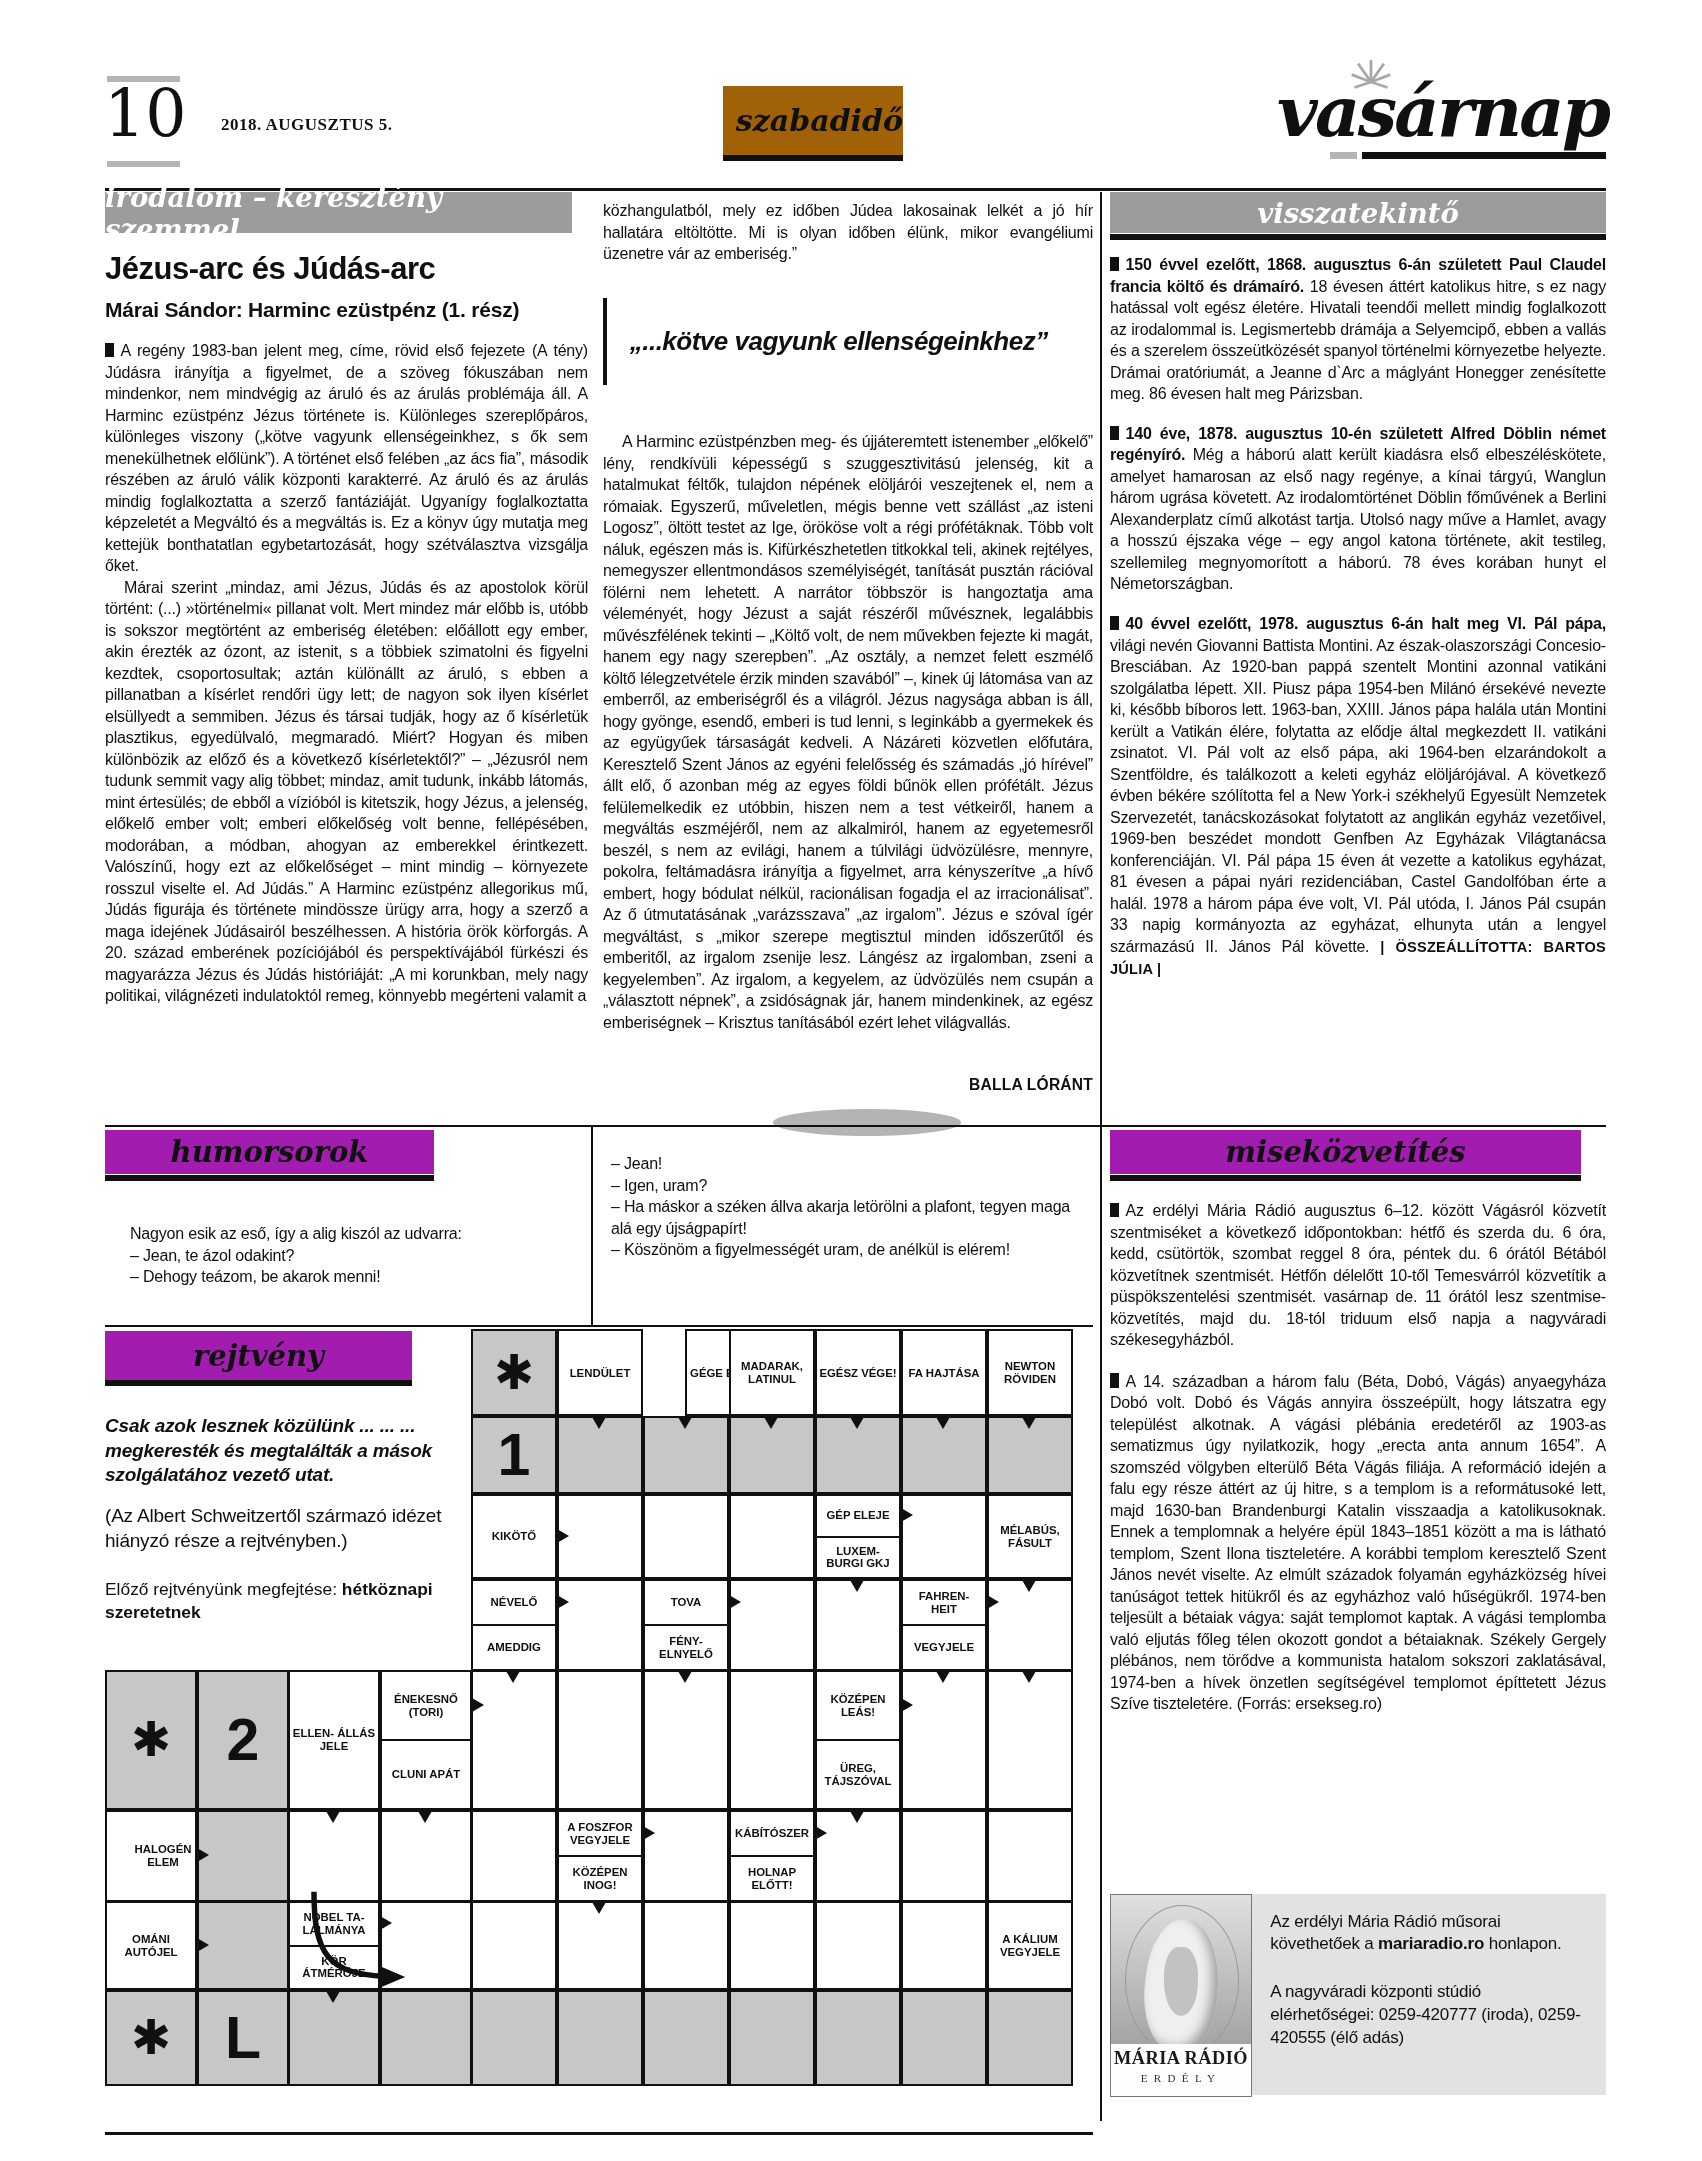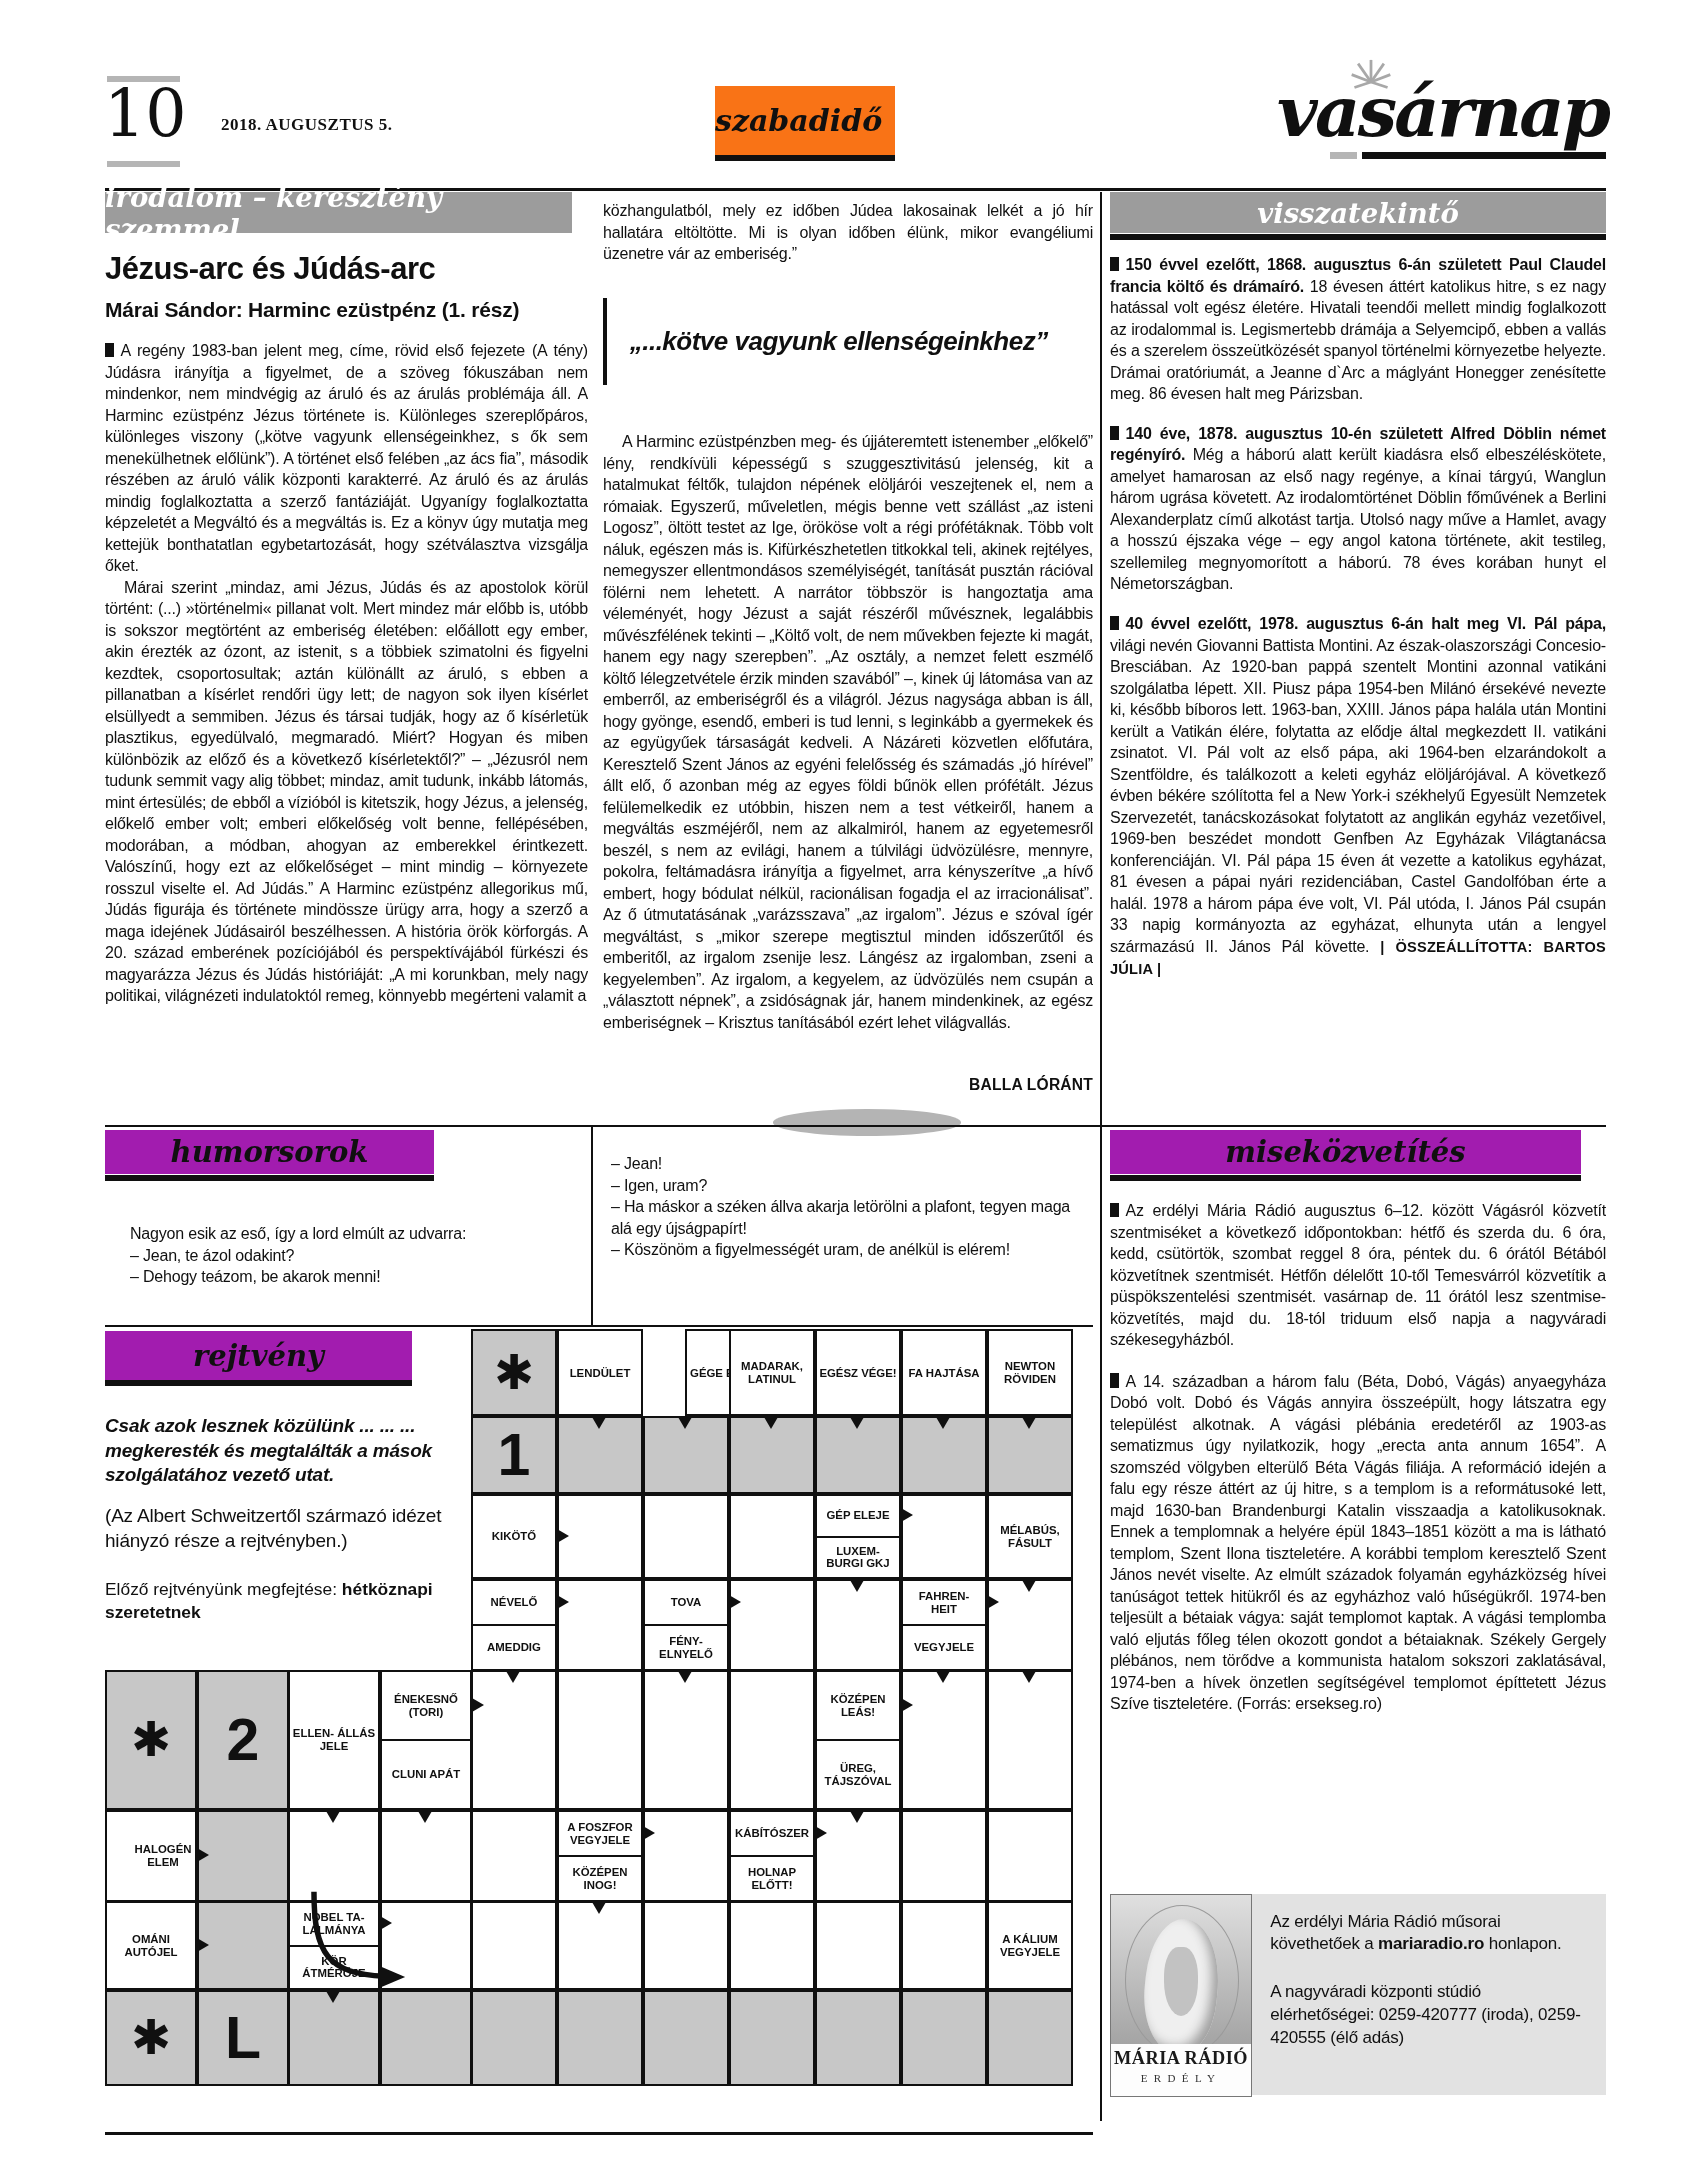--- a/index.html
+++ b/index.html
@@ -5,22 +5,22 @@
 <style>
   html,body{margin:0;padding:0;background:#fff;}
   #canvas{position:relative;width:1702px;height:2161px;background:#fff;overflow:hidden;
           font-family:"Liberation Sans",sans-serif;color:#101010;}
   .abs{position:absolute;}
   .bar{position:absolute;background:#101010;}
   .graybar{position:absolute;background:#b5b5b5;}
   
   .folio{font-family:"DejaVu Serif",serif;font-weight:400;font-size:65px;line-height:1;}
   .hdate{font-family:"Liberation Serif",serif;font-weight:bold;font-size:17px;letter-spacing:0.5px;}
-  .kickerbox{position:absolute;background:#f97316;border-bottom:6px solid #101010;
-             display:flex;align-items:center;justify-content:flex-start;}
+  .kickerbox{position:absolute;background:#a16207;border-bottom:6px solid #101010;
+             display:flex;align-items:center;justify-content:flex-end;margin-left:8px;}
   .kickerbox span{font-family:"DejaVu Serif",serif;font-style:italic;font-weight:bold;font-size:30px;}
   .masthead{font-family:"DejaVu Serif",serif;font-style:italic;font-weight:bold;font-size:70px;
             letter-spacing:-2.7px;line-height:1;}
   
   .secbox{position:absolute;display:flex;align-items:center;justify-content:center;
           font-family:"DejaVu Serif",serif;font-style:italic;font-weight:bold;}
   .sec-dark{background:#9c9c9c;color:#ffffff;font-size:27.5px;}
   .sec-light{background:#a21caf;color:#101010;font-size:29px;}
   
   .body-col{position:absolute;font-size:16px;line-height:21.5px;text-align:justify;letter-spacing:-0.2px;overflow:hidden;}
@@ -141,21 +141,21 @@
 
   <div class="bar" style="left:105px;top:1125px;width:1501px;height:2.3px;"></div>
   <div class="bar" style="left:591px;top:1127px;width:1.8px;height:199px;"></div>
 
   <div class="secbox sec-light" style="left:105px;top:1130px;width:329px;height:44px;">
     <span>humorsorok</span>
   </div>
   <div class="bar" style="left:105px;top:1175px;width:329px;height:5.5px;"></div>
 
   <div class="body-col joke" style="left:130px;top:1223px;width:458px;height:101px;text-align:left;">
-    <p>Nagyon esik az eső, így a lord elmúlt az udvarra:</p>
+    <p>Nagyon esik az eső, így a alig kiszól az udvarra:</p>
     <p>– Jean, te ázol odakint?</p>
     <p>– Dehogy teázom, be akarok menni!</p>
   </div>
   <div class="body-col joke" style="left:611px;top:1153px;width:478px;height:170px;text-align:left;">
     <p>– Jean!</p>
     <p>– Igen, uram?</p>
     <p>– Ha máskor a széken állva akarja letörölni a plafont, tegyen maga alá egy újságpapírt!</p>
     <p>– Köszönöm a figyelmességét uram, de anélkül is elérem!</p>
   </div>
 

